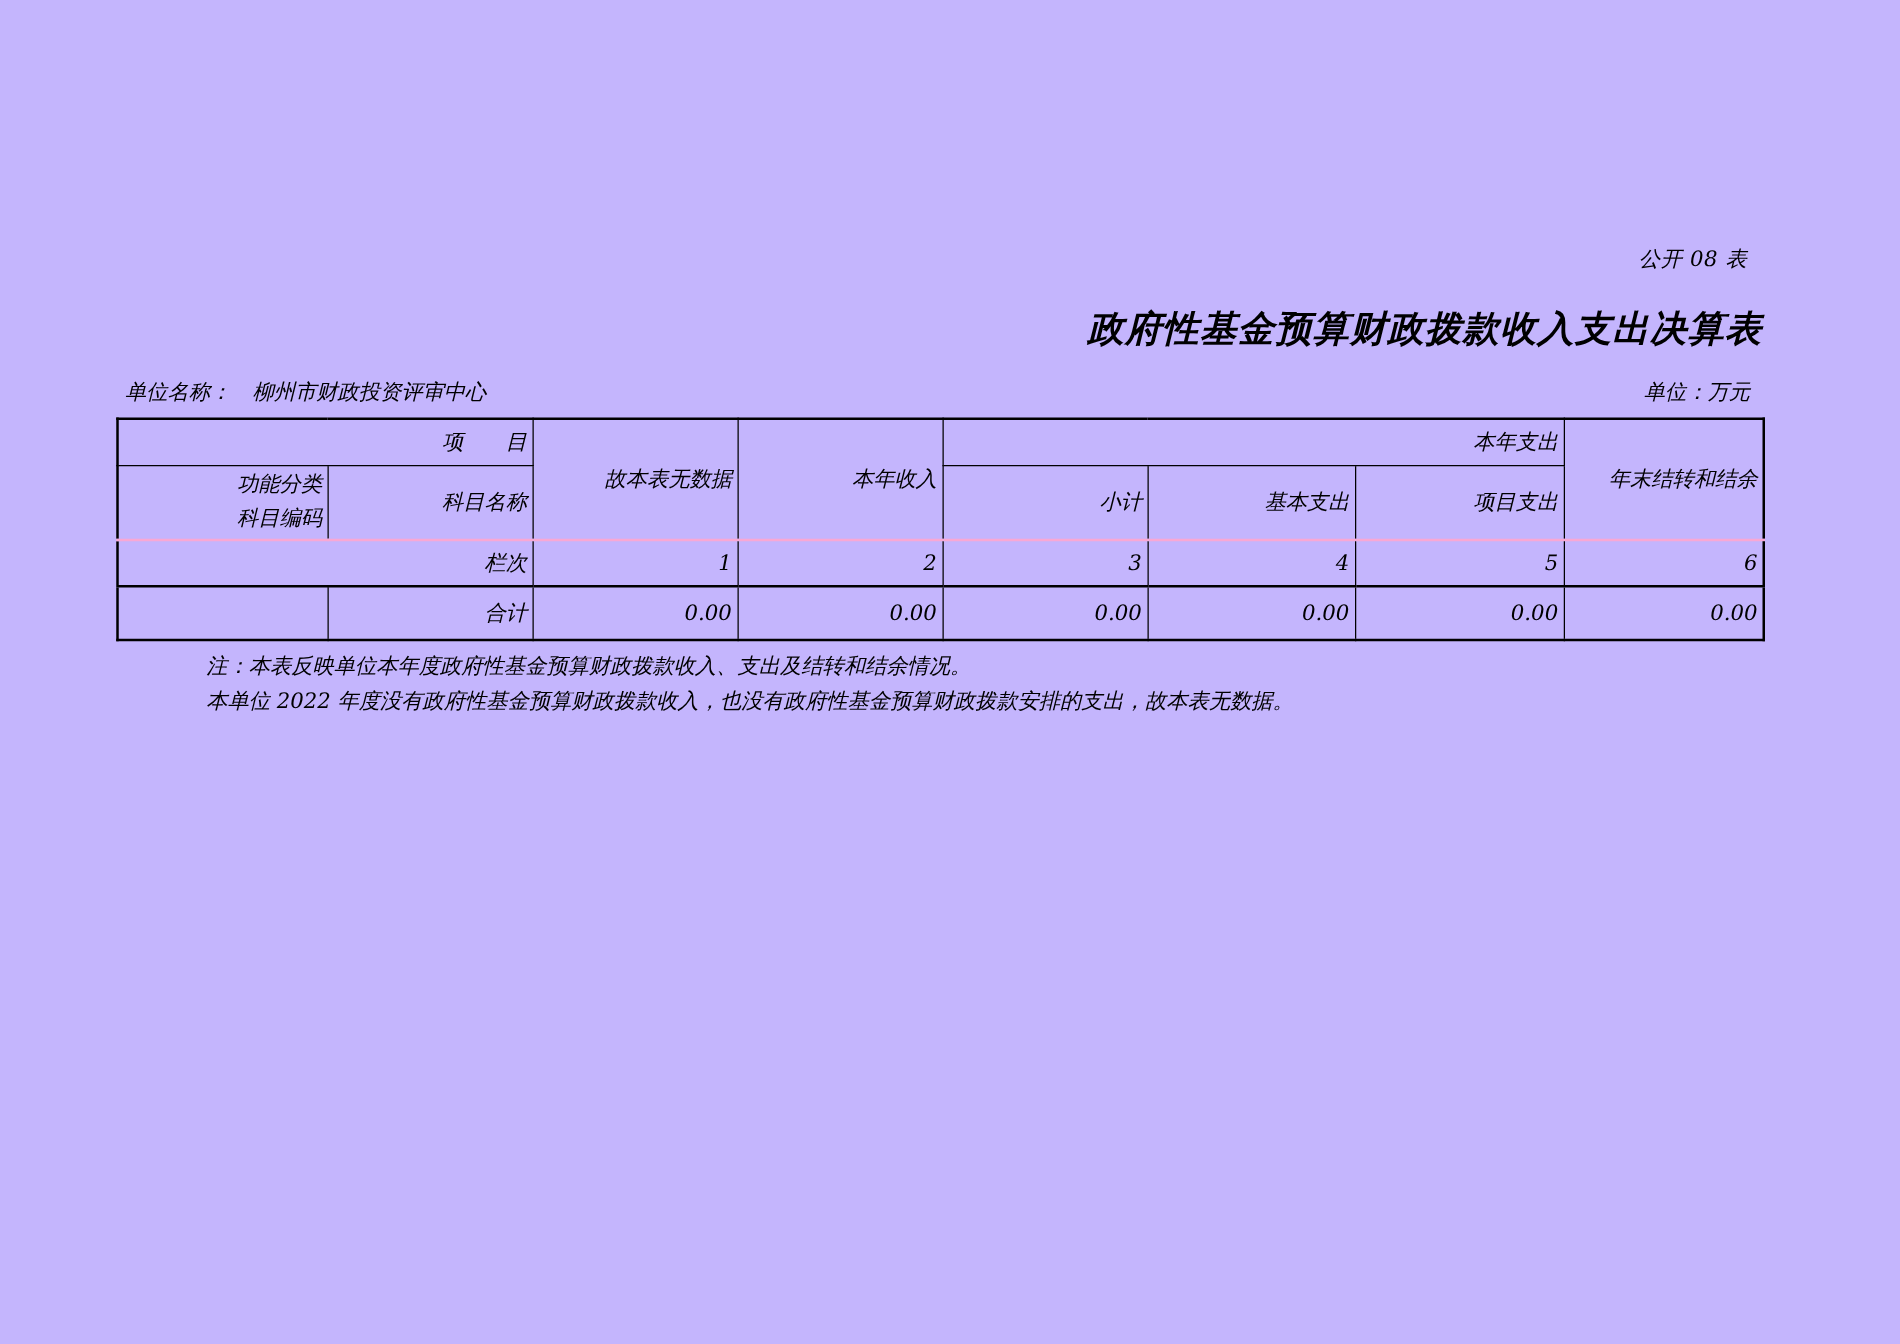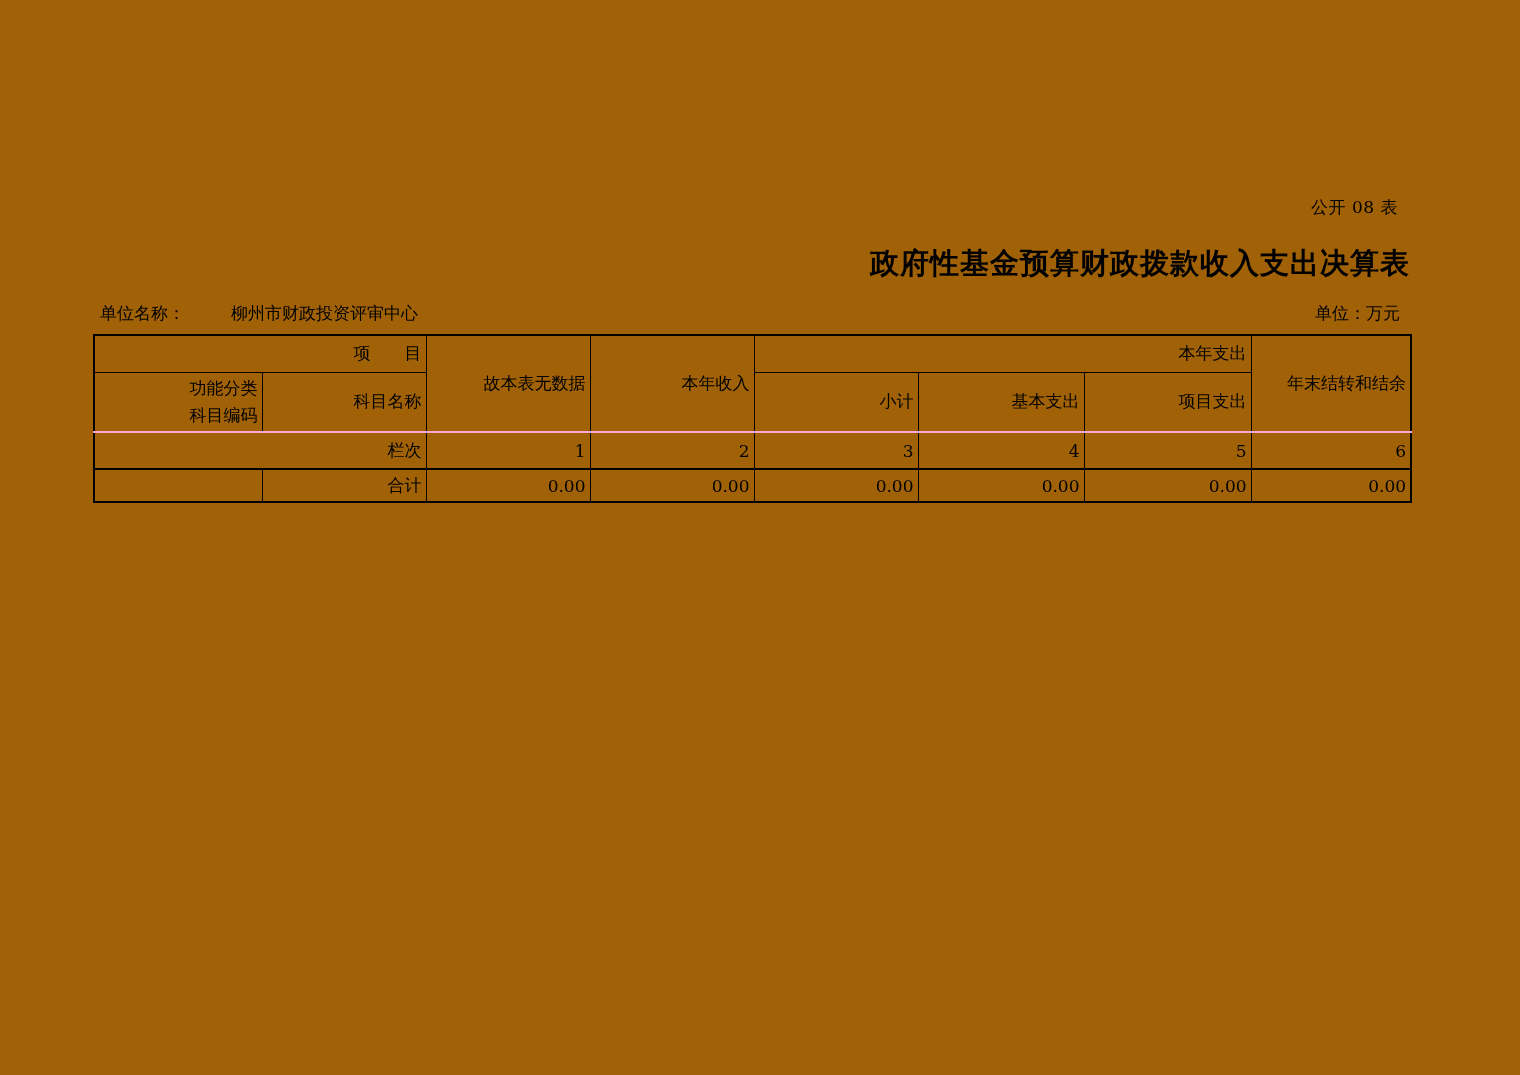--- a/index.html
+++ b/index.html
@@ -8,21 +8,22 @@
     width: 1520px;
     height: 1075px;
     font-family: "DejaVu Serif", "Liberation Serif", serif;
     color: #000000;
     overflow: hidden;
   }
   .page {
     position: relative;
     width: 1520px;
     height: 1075px;
-    background: #a16207;
+    background: #c4b5fd;
+    font-style: italic;
   }
   .content {
     margin-left: 93px;
     width: 1317px;
   }
   .form-code {
     padding-top: 196px;
     text-align: right;
     padding-right: 12px;
     font-size: 17px;
@@ -34,21 +35,20 @@
     font-size: 29px;
     font-weight: bold;
     letter-spacing: 1px;
     font-family: "DejaVu Serif", "Liberation Serif", serif;
   }
   .meta {
     margin-top: 18px;
     display: flex;
     align-items: baseline;
     font-size: 17px;
-    gap: 29px;
   }
   .meta .label { padding-left: 7px; }
   .meta .value { margin-left: 17px; }
   .meta .unit { margin-left: auto; padding-right: 10px; }
   table.budget {
     margin-top: 9px;
     width: 1317px;
     table-layout: fixed;
     border-collapse: collapse;
     border: 2px solid #000;
@@ -57,21 +57,21 @@
   table.budget td {
     border: 1px solid #000;
     text-align: right;
     vertical-align: middle;
     padding: 0 4px;
     overflow: hidden;
   }
   tr.r1 { height: 37px; }
   tr.r2 { height: 60px; }
   tr.row-index { height: 37px; }
-  tr.row-data  { height: 33px; }
+  tr.row-data  { height: 43px; }
   tr.row-index td {
     border-top: 2px solid #f9a8d4;
     border-bottom: 2px solid #000;
   }
   td.num {
     text-align: right;
     padding-right: 13px;
     margin-top: 21px;
   }
   .two-line div { line-height: 27px; }
@@ -142,15 +142,19 @@
           <td class="num">0.00</td>
           <td class="num">0.00</td>
           <td class="num">0.00</td>
           <td class="num">0.00</td>
           <td class="num">0.00</td>
           <td class="num">0.00</td>
         </tr>
       </tbody>
     </table>
 
+    <div class="notes">
+      <div>注：本表反映单位本年度政府性基金预算财政拨款收入、支出及结转和结余情况。</div>
+      <div>本单位 2022 年度没有政府性基金预算财政拨款收入，也没有政府性基金预算财政拨款安排的支出，故本表无数据。</div>
+    </div>
 
   </div>
 </div>
 
 </body></html>

